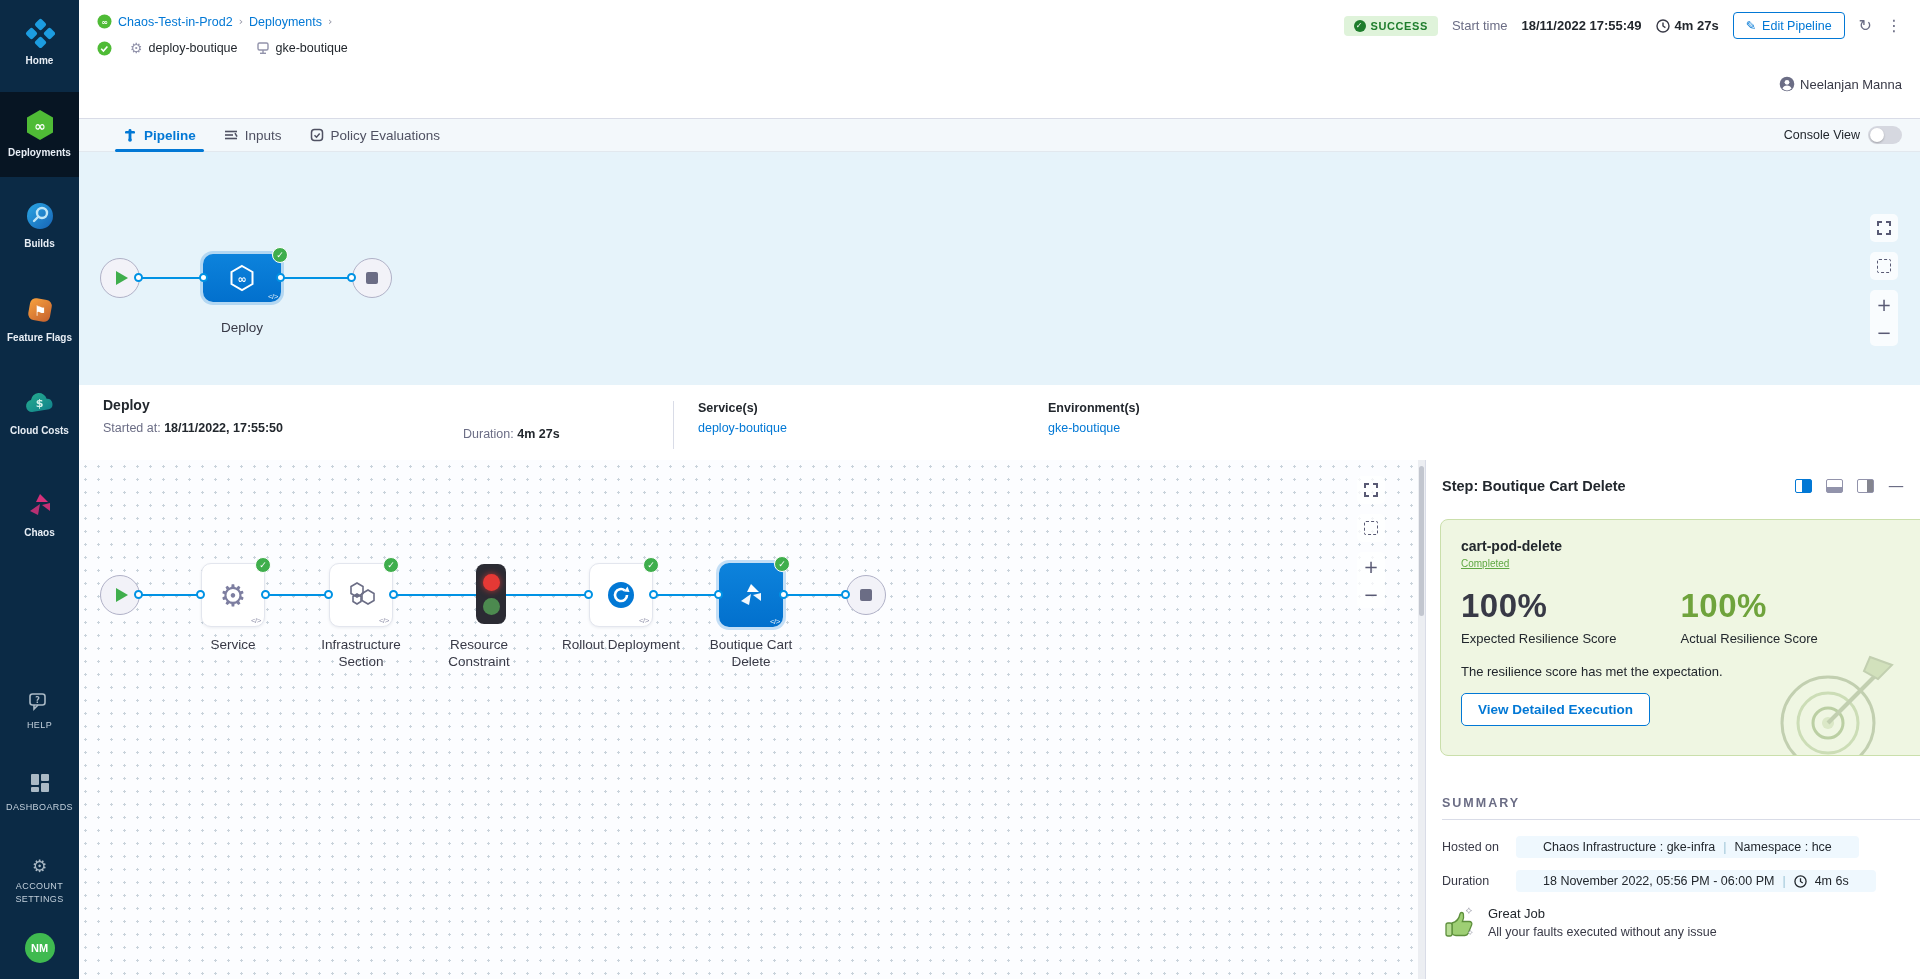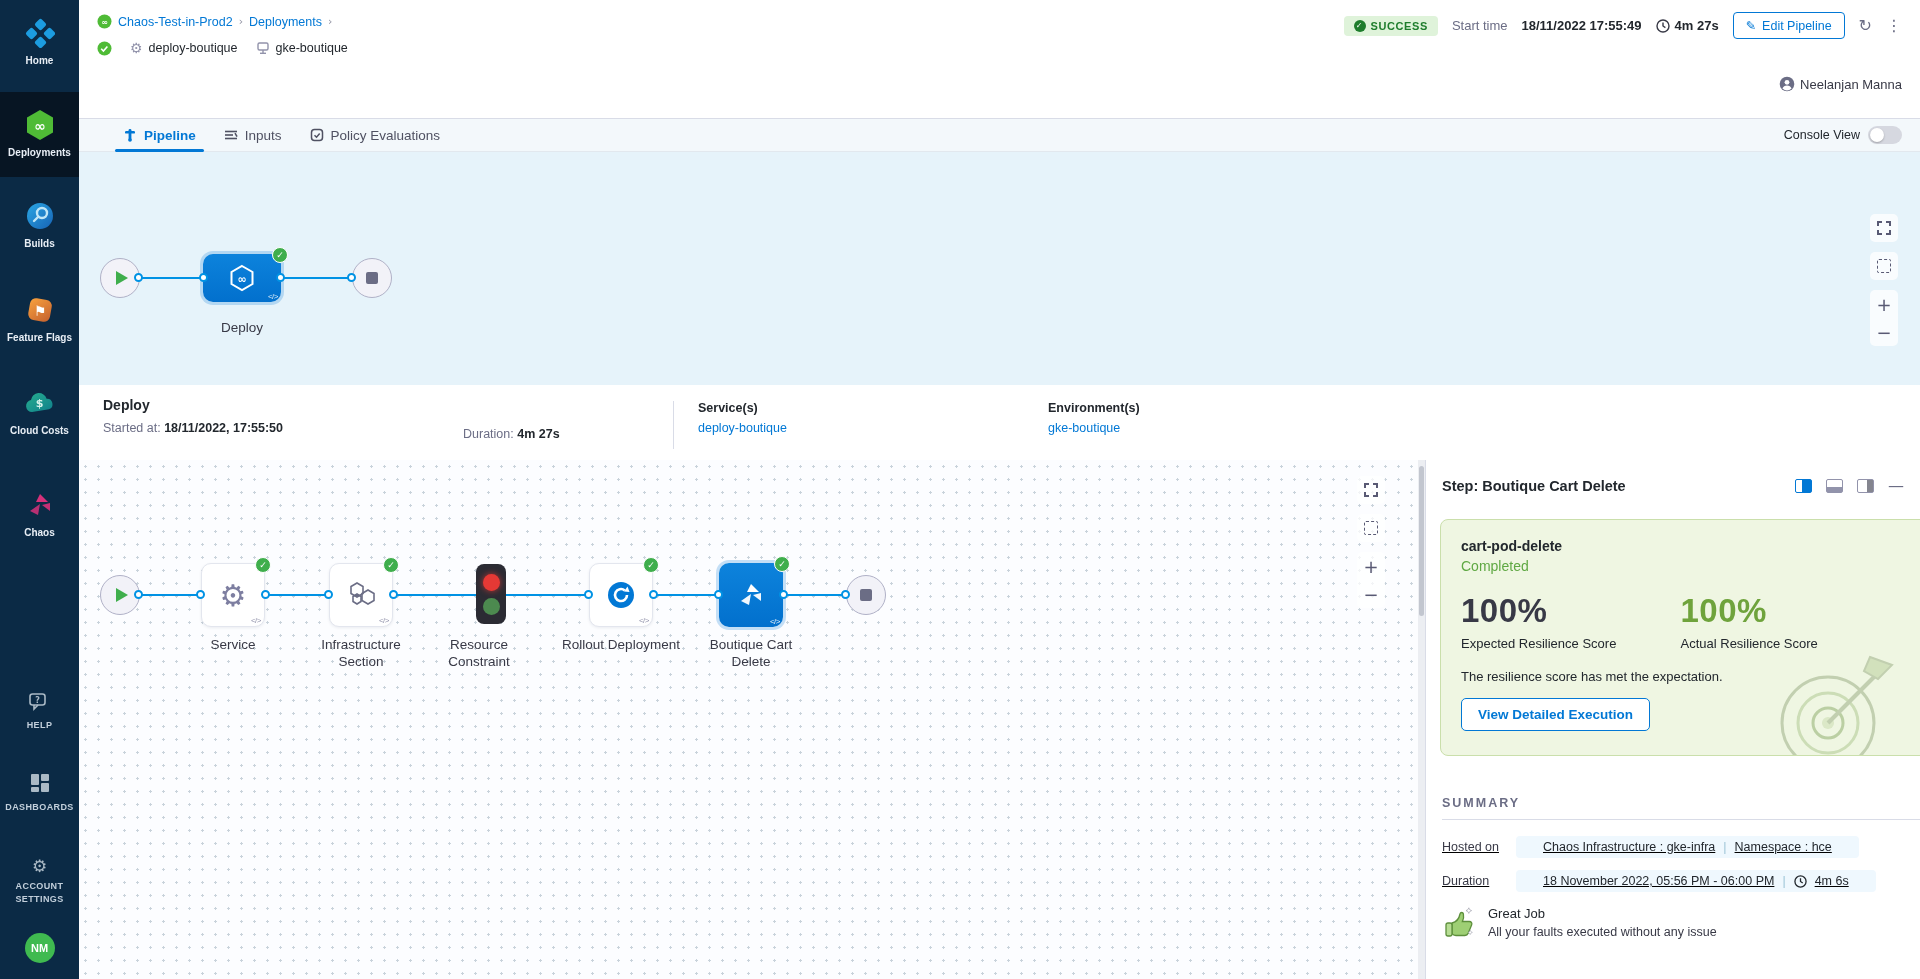--- a/index.html
+++ b/index.html
@@ -5,21 +5,21 @@
   * { margin:0; padding:0; box-sizing:border-box; }
   html,body { width:1920px; height:979px; overflow:hidden; font-family:"Liberation Sans", sans-serif; background:#fff; }
   .uni { font-family:"DejaVu Sans", sans-serif; }
 
   
   .sidebar { position:fixed; left:0; top:0; width:79px; height:979px; background:#0b2a45; display:flex; flex-direction:column; align-items:flex-end; z-index:50; }
   .side-item { width:100%; display:flex; flex-direction:column; align-items:center; gap:5px; padding:10px 2px; cursor:pointer; }
   .side-item .lbl { font-size:10px; color:#e8eef5; font-weight:700; text-align:center; line-height:1.25; }
   .side-item.active { background:#071523; }
   .side-bottom { margin-top:auto; width:100%; display:flex; flex-direction:column; align-items:center; }
-  .side-bottom .lbl { font-size:9px; color:#c2cfdb; font-weight:700; letter-spacing:.4px; }
+  .side-bottom .lbl { font-size:9px; color:#c2cfdb; font-weight:400; letter-spacing:.4px; }
   .hexagon { width:34px; height:34px; display:flex; align-items:center; justify-content:center; }
   .avatar { width:30px; height:30px; border-radius:50%; background:#3fba50; color:#fff; font-size:11px; font-weight:700; display:flex; align-items:center; justify-content:center; margin:18px 0 16px; }
 
   
   .main { margin-left:79px; width:1841px; height:979px; display:flex; flex-direction:column; }
 
   
   .topbar { position:relative; height:118px; background:#fff; padding:14px 18px 0 18px; }
   .breadcrumb { display:flex; align-items:center; gap:6px; font-size:12.5px; }
   .breadcrumb .link { color:#0278d5; cursor:pointer; }
@@ -109,32 +109,32 @@
   .rp-icons { margin-left:auto; display:flex; align-items:center; gap:14px; }
   .lay-ico { width:17px; height:14px; border:1.6px solid #9293ab; border-radius:2px; position:relative; cursor:pointer; }
   .lay-ico.active { border-color:#0278d5; }
   .lay-ico.active::after { content:""; position:absolute; right:0; top:0; bottom:0; width:60%; background:#0278d5; }
   .lay-ico.bottomfill::after { content:""; position:absolute; left:0; right:0; bottom:0; height:40%; background:#9293ab; }
   .lay-ico.rightfill::after { content:""; position:absolute; right:0; top:0; bottom:0; width:40%; background:#84858f; }
   .rp-min { color:#6b6d85; font-size:16px; cursor:pointer; }
 
   .exp-card { position:relative; margin:24px 0 0 14px; width:481px; height:237px; background:#eff6e2; border:1px solid #cadfab; border-radius:8px 0 0 8px; padding:18px 20px; overflow:hidden; }
   .exp-name { font-size:14px; font-weight:700; color:#22272d; }
-  .exp-status { margin-top:4px; font-size:14px; color:#5fa843; }
+  .exp-status { margin-top:4px; font-size:10px; color:#5fa843;text-decoration:underline; }
   .score-row { margin-top:18px; display:flex; }
   .score-col { width:240px; }
   .score-val { font-size:33px; font-weight:700; color:#383946; letter-spacing:.5px; }
   .score-val.green { color:#6fa33c; }
   .score-lbl { margin-top:6px; font-size:13px; color:#22272d; }
   .exp-msg { margin-top:18px; font-size:13px; color:#22272d; }
   .btn-detail { margin-top:14px; display:inline-block; background:#fff; border:1px solid #0278d5; color:#0278d5; font-size:13.5px; font-weight:700; padding:8px 16px; border-radius:5px; cursor:pointer; }
   .target-art { position:absolute; right:14px; bottom:-34px; opacity:.65; }
 
   .summary-head { margin:40px 16px 0 16px; font-size:12.5px; font-weight:700; color:#6b6d85; letter-spacing:2px; padding-bottom:9px; border-bottom:1px solid #d9dce7; margin-right:0; }
-  .sum-row { display:flex; align-items:center; gap:12px; margin:16px 16px 0 16px;text-decoration:underline; }
+  .sum-row { display:flex; align-items:center; gap:12px; margin:16px 16px 0 16px; }
   .sum-lbl { width:62px; font-size:12.5px; color:#383946; flex-shrink:0; }
   .chip { display:flex; align-items:center; gap:8px; background:#eff8fe; border-radius:4px; padding:4px 27px; font-size:12.5px; color:#22272d; }
   .chip .sep { color:#9fc5d8; }
   .greatjob { display:flex; gap:10px; margin:14px 16px 0 16px; align-items:flex-start; }
   .gj-title { font-size:13px; color:#22272d; }
   .gj-sub { margin-top:4px; font-size:12.5px; color:#383946; }
 </style>
 </head>
 <body>
 

